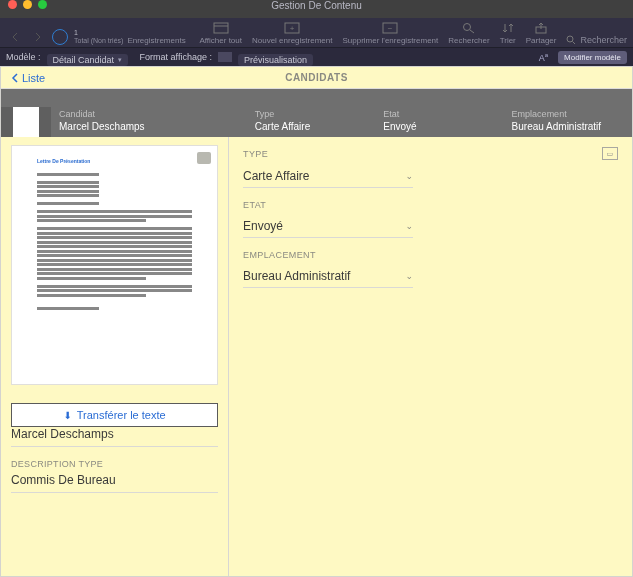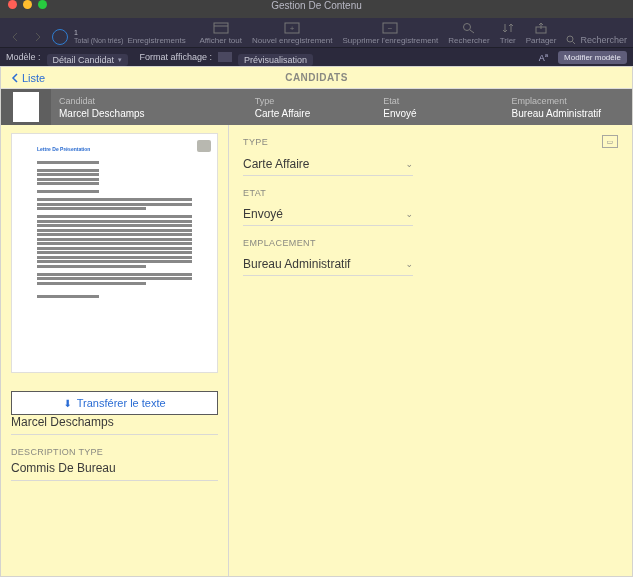--- a/index.html
+++ b/index.html
@@ -33,21 +33,21 @@
   .aa { font-size: 9px; color: #aaaacc; margin-right: 4px;}
   .modbtn { background: #5f5d7a; border-radius: 3px; padding: 2px 6px; font-size: 8px; color: #e6e6f0; }
 
   
   .content { background: #fef9c3; height: calc(577px - 18px - 30px - 18px); display: flex; flex-direction: column; border: 1px solid #d4d3cf; }
   .navrow { height: 22px; display: flex; align-items: center; font-size: 11px; color: #2a6cd4; padding: 0 10px; position: relative; border-bottom: 1px solid #dedddb;}
   .navrow .back { display: flex; align-items: center; gap: 3px; font-weight: 500; }
   .navrow .center { position: absolute; left: 0; right: 0; text-align: center; color: #8a8a82; font-size: 10px; letter-spacing: 0.5px; font-weight: bold; }
 
   
-  .recordhdr { height: 36px; background: #6f6f6f; display: flex; color: #fff; font-size: 10px; }
+  .recordhdr { height: 48px; background: #6f6f6f; display: flex; color: #fff; font-size: 10px; align-items: flex-end; }
   .recordhdr .thumb { width: 50px; display: flex; align-items: center; justify-content: center; background: #5f5f5f;}
   .recordhdr .thumb .paper { width: 26px; height: 30px; background: #fff; }
   .recordhdr .col { flex: 1; padding: 5px 8px; display: flex; flex-direction: column; justify-content: center; gap: 2px;}
   .recordhdr .col .lbl { color: #c0c0c0; font-size: 9px; }
   .recordhdr .col .val { color: #fff; font-size: 10px; font-weight: 500; }
   .recordhdr .col.c1 { flex: 1.6; }
 
   
   .main { flex: 1; display: flex; min-height: 0; }
   .leftcol { width: 228px; border-right: 1px solid #d8d7d3; padding: 8px 10px 0 10px; display: flex; flex-direction: column; }

